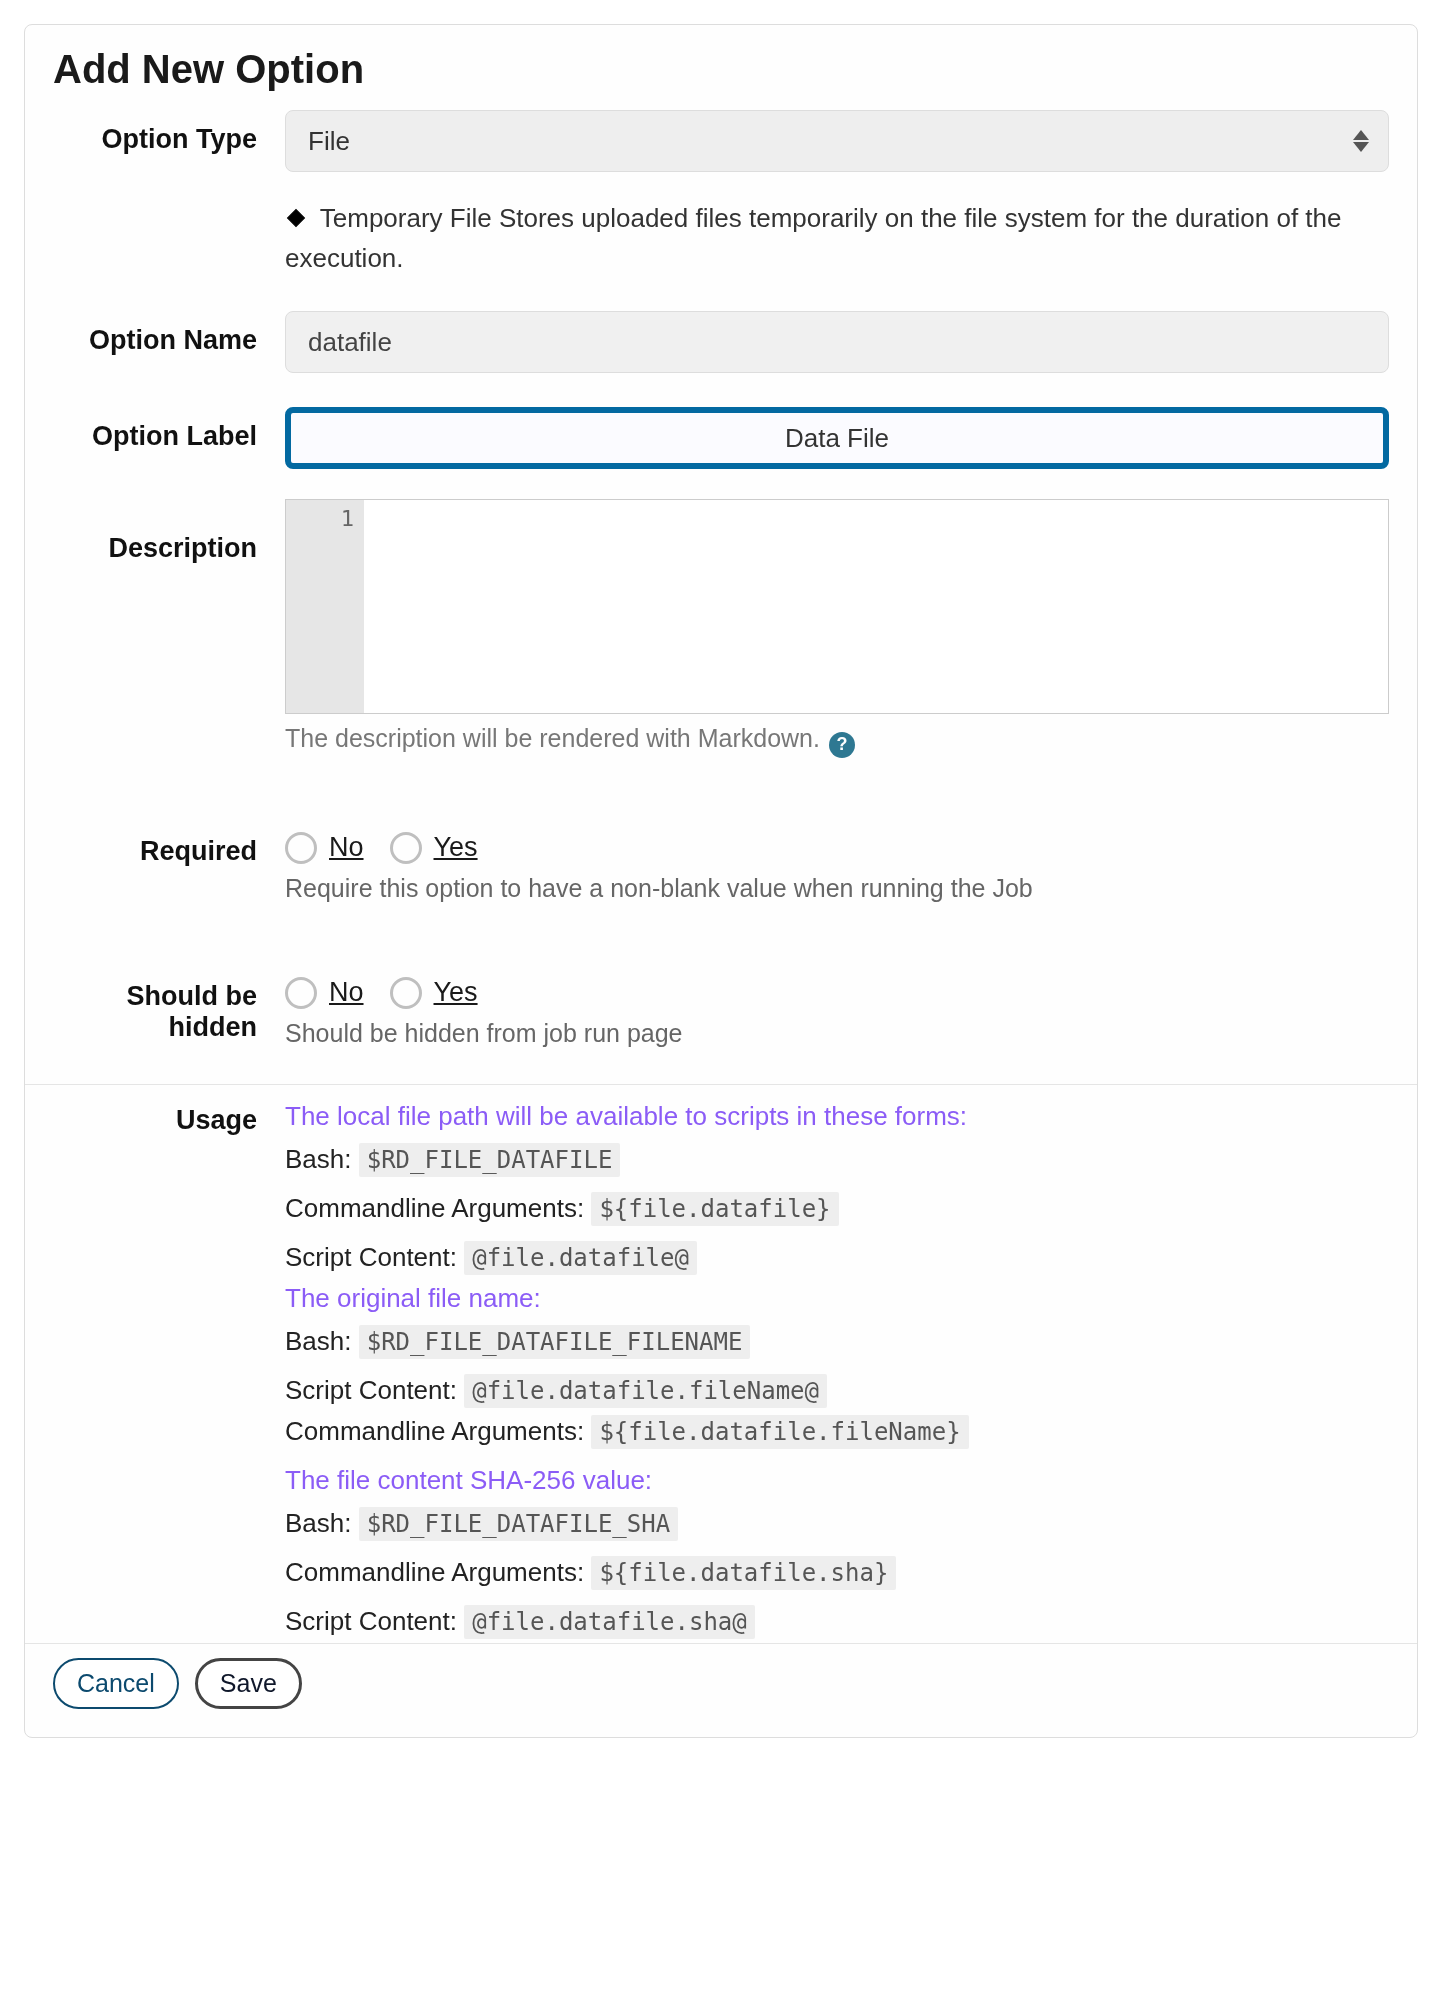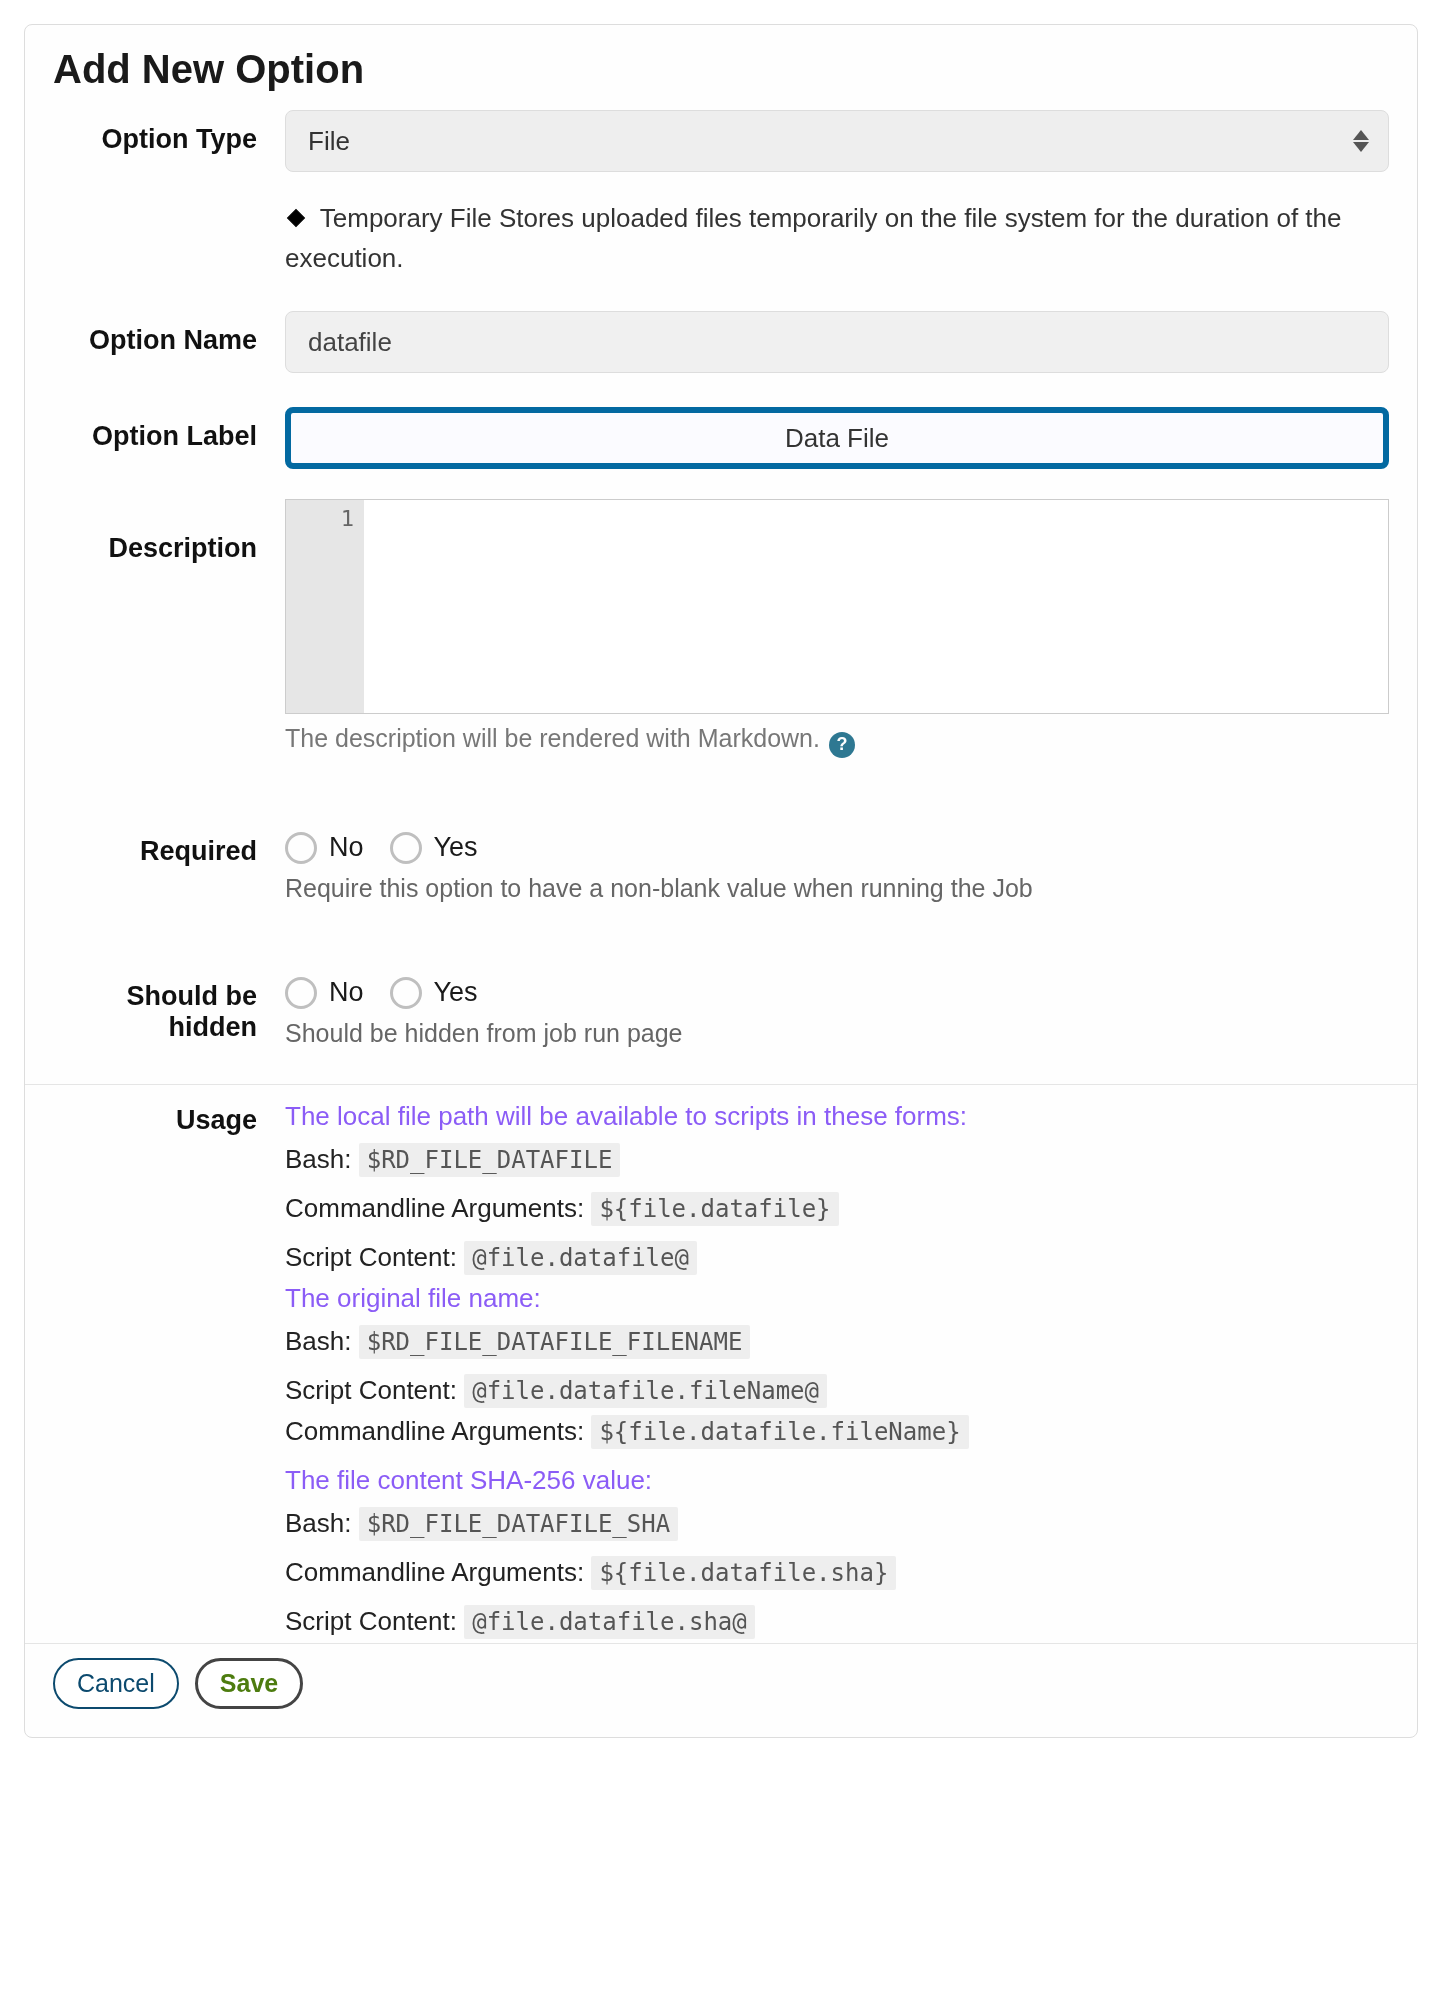--- a/index.html
+++ b/index.html
@@ -131,20 +131,21 @@
     justify-content:center;
     vertical-align:-3px;
     margin-left:2px;
     cursor:pointer;
   }
   .radio-row {
     display:flex;
     align-items:center;
     gap:12px;
     padding-top:10px;
+    text-decoration:underline;
   }
   .radio {
     width:32px;height:32px;
     border:3px solid #bfbfbf;
     border-radius:50%;
     cursor:pointer;
   }
   .radio + span { margin-right:14px; font-size:27px; }
   .sub-help {
     margin-top:10px;
@@ -187,22 +188,22 @@
     border:2px solid #0c4a6e;
     background:#fff;
     border-radius:999px;
     padding:8px 22px;
     font-size:25px;
     color:#0c4a6e;
     cursor:pointer;
   }
   .btn.primary {
     border:3px solid #444;
-    color:#4d7c0f;
-    font-weight:700;
+    color:#0f172a;
+    font-weight:400;
   }
   .gap-large { height:46px; }
 </style>
 </head>
 <body>
 
 <div class="panel">
   <h1 class="title">Add New Option</h1>
 
   <div class="form-row">

